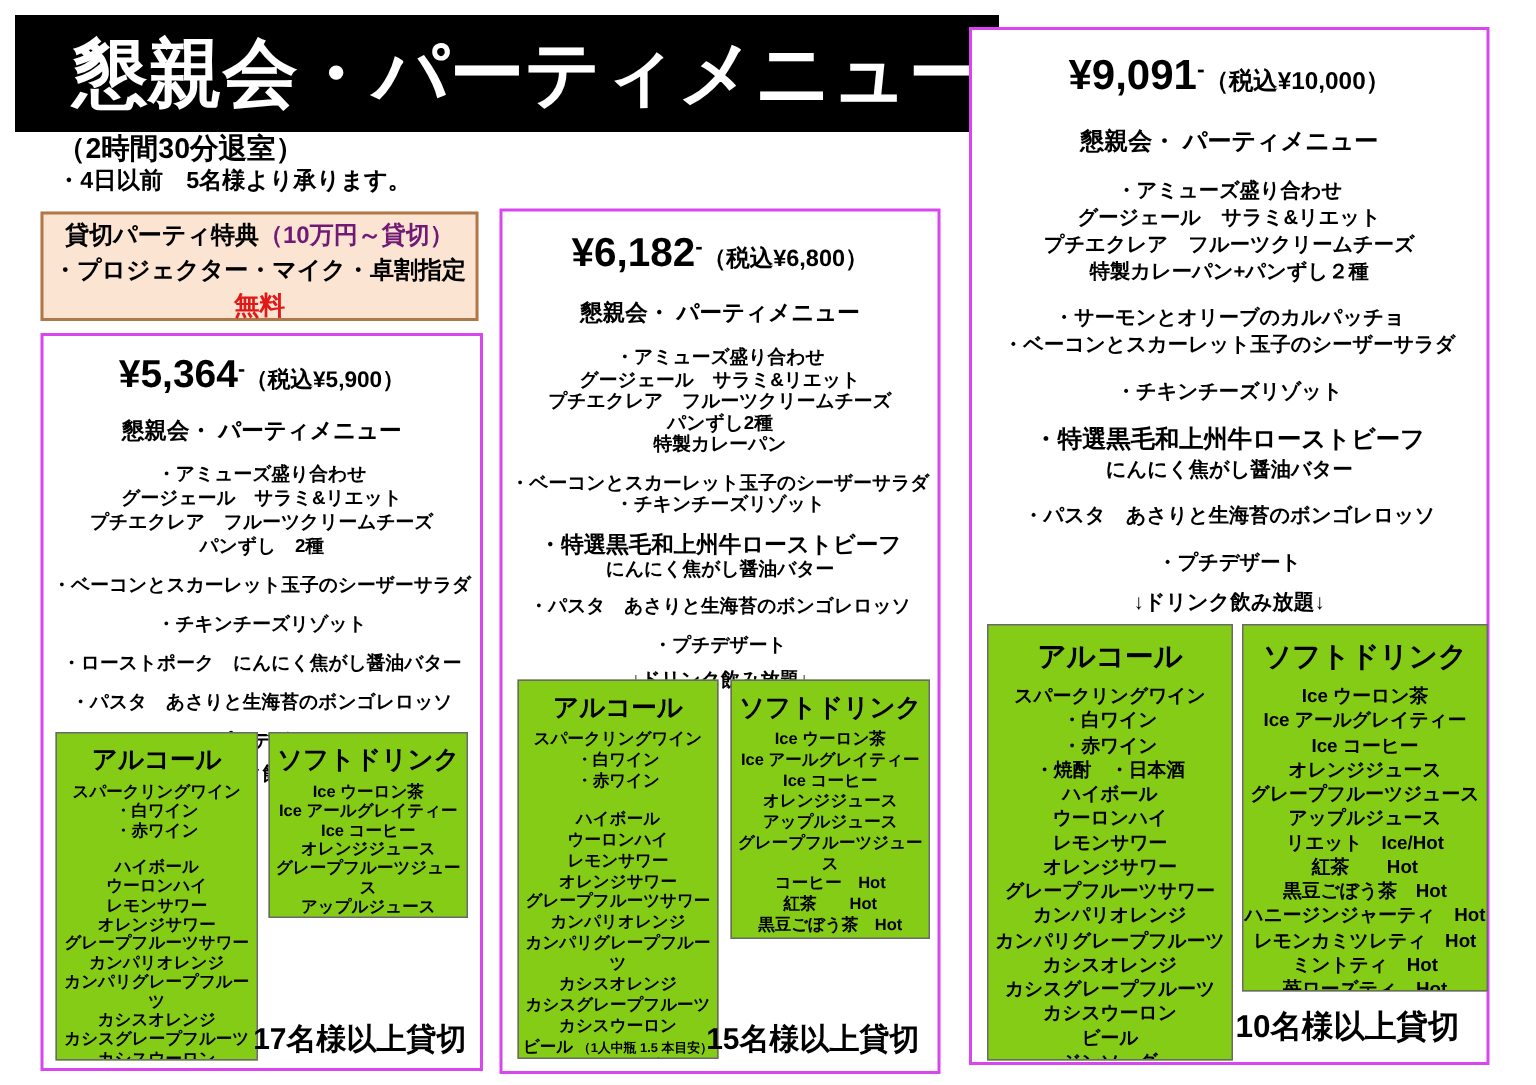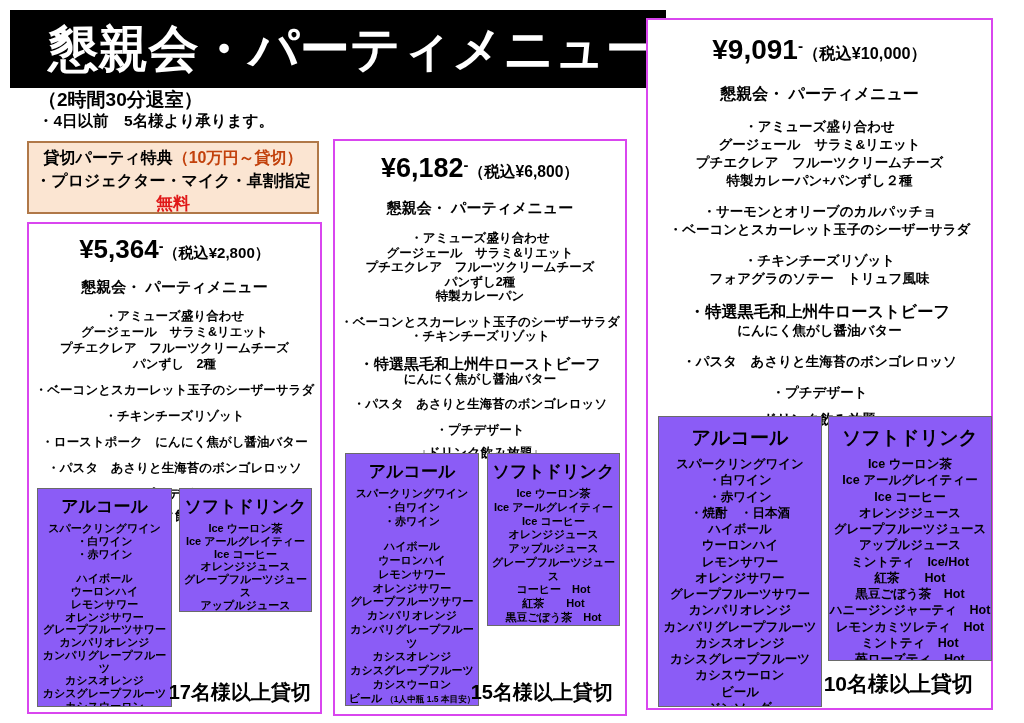--- a/index.html
+++ b/index.html
@@ -47,21 +47,21 @@
   .c2 .menu{margin-top:13px;font-size:12.5px;line-height:1.16;}
   .c2 .menu .gap{height:11px;}
   .c3 .menu{margin-top:13px;font-size:13.5px;line-height:1.33;}
   .c3 .menu .gap{height:13px;}
   .menu .big{font-size:1.2em;}
   .drink-header{text-align:center;}
   .c1 .drink-header{margin-top:5px;font-size:13px;}
   .c2 .drink-header{margin-top:7px;font-size:13px;}
   .c3 .drink-header{margin-top:9px;font-size:14px;}
   
-  .dbox{position:absolute;border:1.5px solid #6a6a6a;box-sizing:border-box;background:#8b5cf6;overflow:hidden;}
+  .dbox{position:absolute;border:1.5px solid #6a6a6a;box-sizing:border-box;background:#84cc16;overflow:hidden;}
   .dtitle{text-align:center;font-weight:900;}
   .items{text-align:center;}
   .items .note{font-size:0.78em;}
   .items .gap{height:12px;}
   .c1 .alc{left:8px;top:264px;width:135px;height:219px;}
   .c1 .sft{left:150px;top:264px;width:133px;height:124px;}
   .c1 .dtitle{font-size:17px;margin:6px 0 4px;}
   .c1 .items{font-size:11px;line-height:1.16;}
   .c2 .alc{left:10px;top:312px;width:134px;height:253px;}
   .c2 .sft{left:152px;top:312px;width:133px;height:173px;}
@@ -86,27 +86,27 @@
   </div>
 
   <div class="subtitle-row">
     <span class="subtitle-notes">
       <div class="note1">（2時間30分退室）</div>
       <div class="note2">・4日以前　5名様より承ります。</div>
     </span>
   </div>
 
   <div class="promo" style="background: rgb(251, 229, 210); border-color: rgb(176, 120, 72);">
-    <div><span>貸切パーティ特典</span><span class="red" style="color: #c2410c;">（10万円～貸切）</span></div>
+    <div><span>貸切パーティ特典</span><span class="red" style="color: #701a75;">（10万円～貸切）</span></div>
     <div>・プロジェクター・マイク・卓割指定</div>
     <div class="red free" style="color: rgb(224, 24, 24);">無料</div>
   </div>
 
   <div class="card c1">
-    <div class="price"><span>¥5,364</span><span class="sup">-</span><span class="tax">（税込¥2,800）</span></div>
+    <div class="price"><span>¥5,364</span><span class="sup">-</span><span class="tax">（税込¥5,900）</span></div>
     <div class="menu-title">懇親会・ パーティメニュー</div>
     <div class="menu">
         <div>・アミューズ盛り合わせ</div>
         <div>グージェール　サラミ&amp;リエット</div>
         <div>プチエクレア　フルーツクリームチーズ</div>
         <div>パンずし　2種</div>
         <div class="gap"></div>
         <div>・ベーコンとスカーレット玉子のシーザーサラダ</div>
         <div class="gap"></div>
         <div>・チキンチーズリゾット</div>
@@ -217,21 +217,20 @@
     <div class="menu">
         <div>・アミューズ盛り合わせ</div>
         <div>グージェール　サラミ&amp;リエット</div>
         <div>プチエクレア　フルーツクリームチーズ</div>
         <div>特製カレーパン+パンずし２種</div>
         <div class="gap"></div>
         <div>・サーモンとオリーブのカルパッチョ</div>
         <div>・ベーコンとスカーレット玉子のシーザーサラダ</div>
         <div class="gap"></div>
         <div>・チキンチーズリゾット</div>
-        <div>フォアグラのソテー　トリュフ風味</div>
         <div class="gap"></div>
         <div class="big">・特選黒毛和上州牛ローストビーフ</div>
         <div>にんにく焦がし醤油バター</div>
         <div class="gap"></div>
         <div>・パスタ　あさりと生海苔のボンゴレロッソ</div>
         <div class="gap"></div>
         <div>・プチデザート</div>
       </div>
     <div class="drink-header">↓ドリンク飲み放題↓</div>
     <div class="dbox alc">
@@ -257,21 +256,21 @@
     </div>
     <div class="dbox sft">
       <div class="dtitle">ソフトドリンク</div>
       <div class="items">
           <div>Ice ウーロン茶</div>
           <div>Ice アールグレイティー</div>
           <div>Ice コーヒー</div>
           <div>オレンジジュース</div>
           <div>グレープフルーツジュース</div>
           <div>アップルジュース</div>
-          <div>ミントティ　Ice/Hot</div>
+          <div>リエット　Ice/Hot</div>
           <div>紅茶　　Hot</div>
           <div>黒豆ごぼう茶　Hot</div>
           <div>ハニージンジャーティ　Hot</div>
           <div>レモンカミツレティ　Hot</div>
           <div>ミントティ　Hot</div>
           <div>苺ローズティ　Hot</div>
         </div>
     </div>
     <div class="capacity">10名様以上貸切</div>
   </div>

